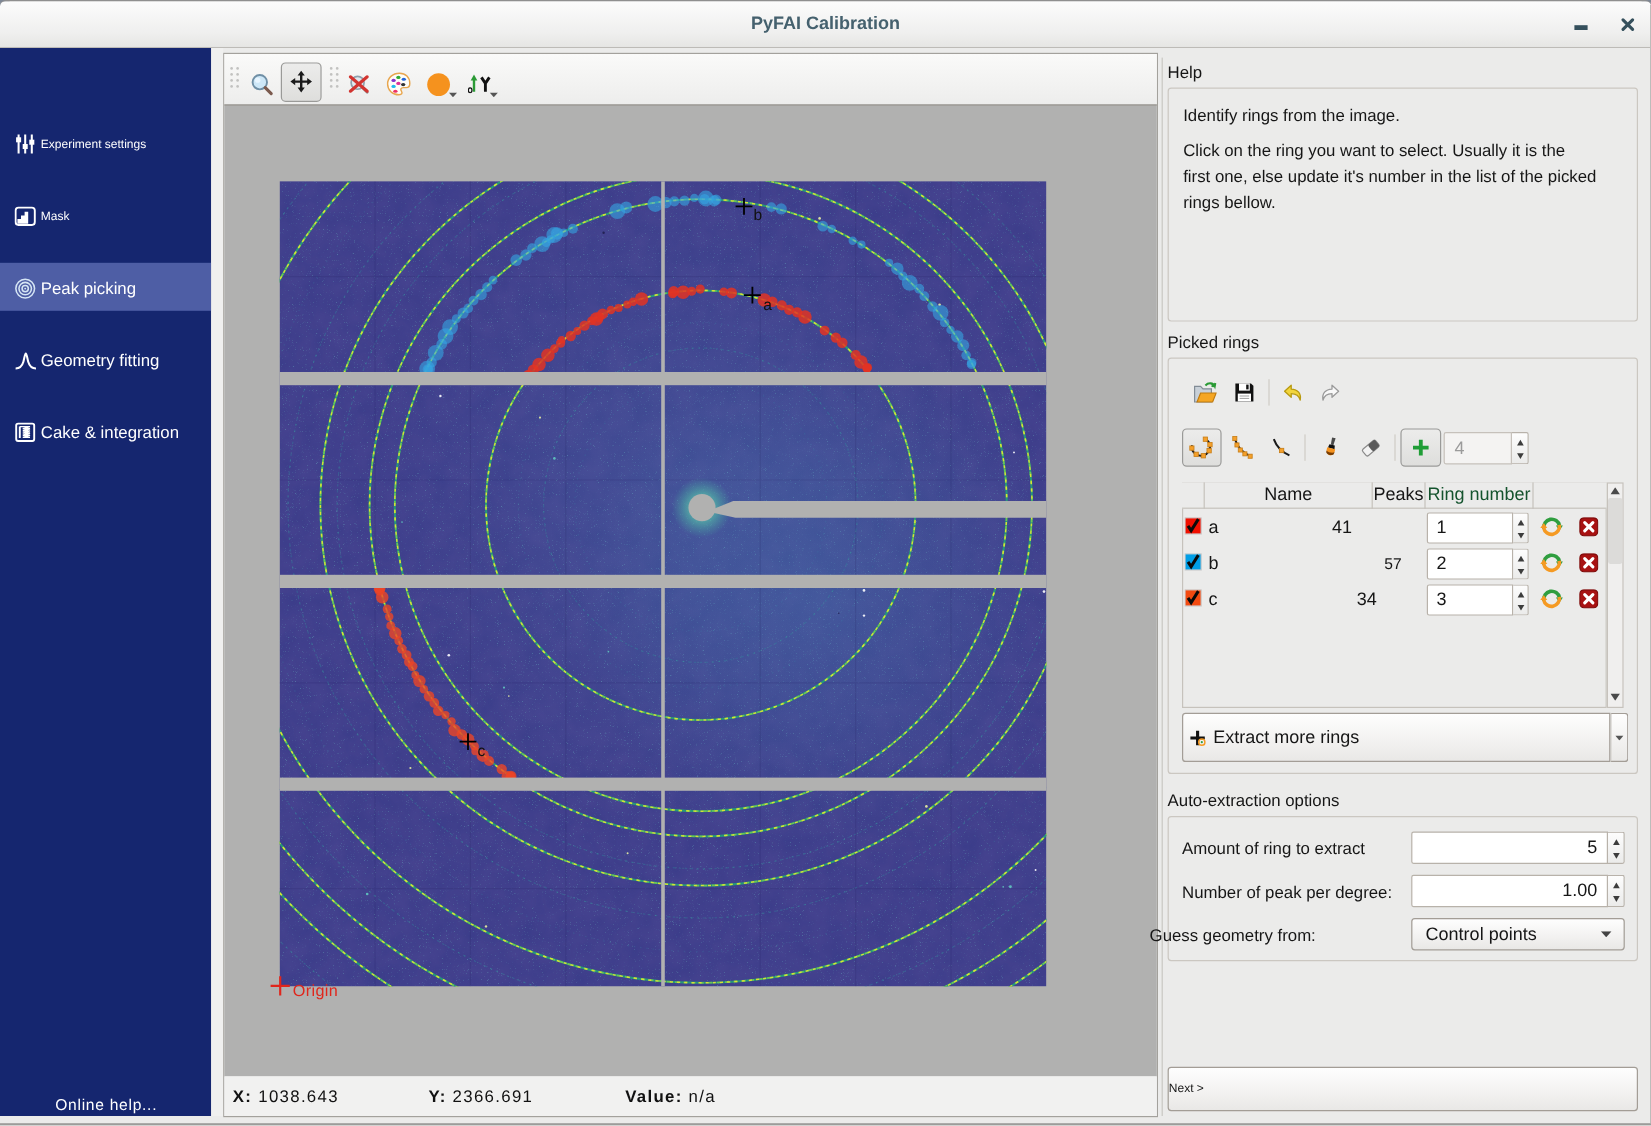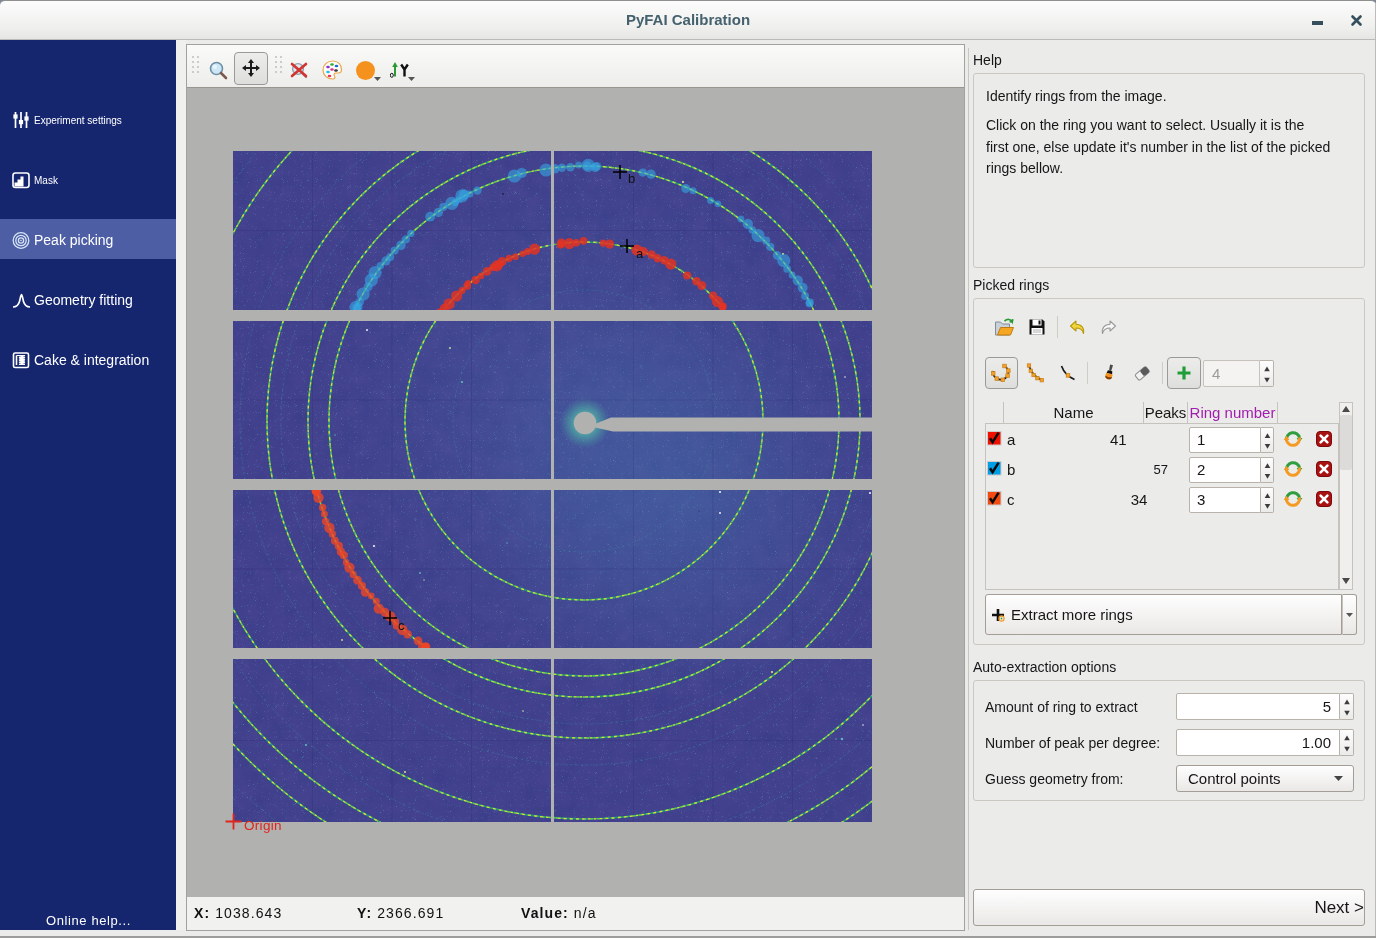--- a/index.html
+++ b/index.html
@@ -444,21 +444,21 @@
       <path d="M4.2 16.74 L7.0 21.6 L9.8 16.74 Z" fill="#3c3c3c"></path>
     </svg></div>
 <div class="abs" style="left:985px;top:402px;width:354px;height:188px;background:#ebebea;border:1px solid #c6c2bc"></div>
 <div class="abs" style="left:985px;top:402px;width:354px;height:22px;border-bottom:1px solid #c6c2bc;background:#ebebea"></div>
 <div class="abs" style="left:1003px;top:402px;width:1px;height:22px;background:#c6c2bc"></div>
 <div class="abs" style="left:1143px;top:402px;width:1px;height:22px;background:#c6c2bc"></div>
 <div class="abs" style="left:1187px;top:402px;width:1px;height:22px;background:#c6c2bc"></div>
 <div class="abs" style="left:1277px;top:402px;width:1px;height:22px;background:#c6c2bc"></div>
 <div class="abs" style="left:1004px;top:402px;width:139px;height:22px;text-align:center;line-height:22px;font-size:15px;color:#161616">Name</div>
 <div class="abs" style="left:1144px;top:402px;width:43px;height:22px;text-align:center;line-height:22px;font-size:15px;color:#161616">Peaks</div>
-<div class="abs" style="left:1188px;top:402px;width:89px;height:22px;text-align:center;line-height:22px;font-size:15px;color:#a21caf">Ring number</div>
+<div class="abs" style="left:1188px;top:402px;width:89px;height:22px;text-align:center;line-height:22px;font-size:15px;color:#14532d">Ring number</div>
 <svg width="15" height="15" viewBox="0 0 15 15" style="position:absolute;left:987px;top:431px">
     <rect x="0.5" y="0.5" width="13.5" height="13.5" fill="#f01000" stroke="#cccccc" stroke-width="1"></rect>
     <path d="M3 7.2 L5.6 11.2 L11.6 1.6" stroke="#0a0a0a" stroke-width="2.5" fill="none"></path>
   </svg>
 <div class="abs" style="left:1007px;top:425px;height:29px;line-height:29px;font-size:15px;color:#161616">a</div>
 <div class="abs" style="left:1110px;top:425px;width:58px;height:29px;line-height:29px;font-size:15px;color:#161616;text-align:left">41</div>
 <div class="field" style="left:1189px;top:427px;width:72px;height:26px;line-height:24px;padding-left:7px">1</div>
 <div style="position:absolute;left:1261px;top:427px;width:13px;height:26px;border:1px solid #b8b2aa;border-left:none;border-radius:0 2px 2px 0;background:linear-gradient(#fdfdfd,#ebebea);">
 <svg width="13" height="26" viewBox="0 0 13 26">
       <path d="M3.7 9.88 L6.5 5.2 L9.3 9.88 Z" fill="#3c3c3c"></path>
@@ -546,19 +546,19 @@
       <path d="M4.2 10.26 L7.0 5.4 L9.8 10.26 Z" fill="#3c3c3c"></path>
       <path d="M4.2 16.74 L7.0 21.6 L9.8 16.74 Z" fill="#3c3c3c"></path>
     </svg></div>
 <div class="lbl" style="left:985px;top:735px">Number of peak per degree:</div>
 <div class="field" style="left:1176px;top:729px;width:164px;height:27px;line-height:25px;text-align:right;padding-right:8px">1.00</div>
 <div style="position:absolute;left:1340px;top:729px;width:14px;height:27px;border:1px solid #b8b2aa;border-left:none;border-radius:0 2px 2px 0;background:linear-gradient(#fdfdfd,#ebebea);">
 <svg width="14" height="27" viewBox="0 0 14 27">
       <path d="M4.2 10.26 L7.0 5.4 L9.8 10.26 Z" fill="#3c3c3c"></path>
       <path d="M4.2 16.74 L7.0 21.6 L9.8 16.74 Z" fill="#3c3c3c"></path>
     </svg></div>
-<div class="lbl" style="left:985px;top:771px">Guess geometry from:</div>
+<div class="lbl" style="left:958px;top:771px">Guess geometry from:</div>
 <div class="abs btnface" style="left:1176px;top:765px;width:178px;height:27px;line-height:25px;font-size:15px;color:#161616;padding-left:11px">Control points</div>
 <svg width="9" height="5" viewBox="0 0 9 5" style="position:absolute;left:1334px;top:776px">
     <path d="M0 0 H9 L4.5 5 Z" fill="#444"></path>
   </svg>
-<div class="abs btnface" style="left:973px;top:889px;width:392px;height:37px;text-align:right;line-height:35px;font-size:17px;color:#161616">Next &gt;</div>
+<div class="abs btnface" style="left:973px;top:889px;width:392px;height:37px;text-align:left;line-height:35px;font-size:10px;color:#161616">Next &gt;</div>
 <div class="abs" style="left:0;top:936px;width:1376px;height:2px;background:#9c9c9a"></div>
 <div class="abs" style="left:1375px;top:4px;width:1px;height:932px;background:#bcbcba"></div>
 </body></html>

